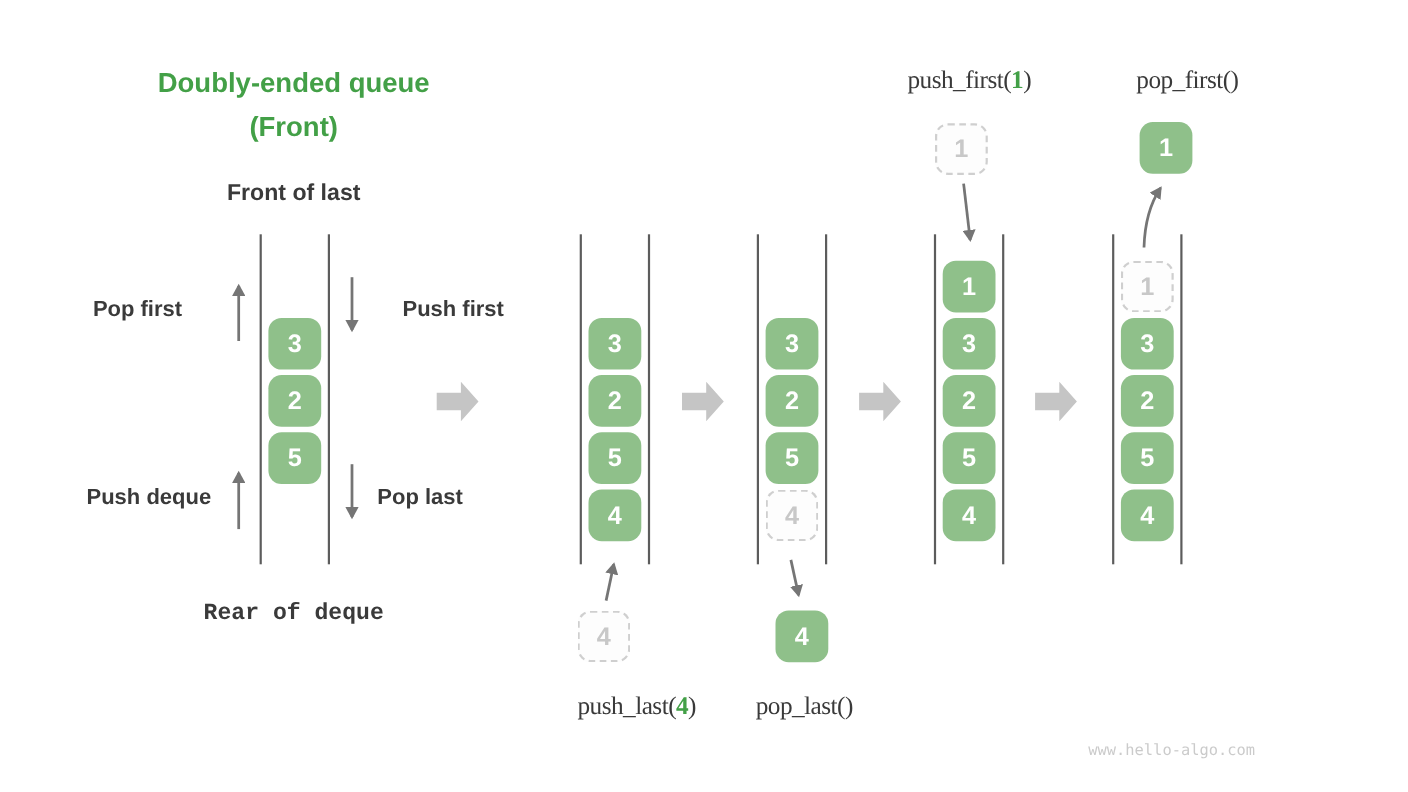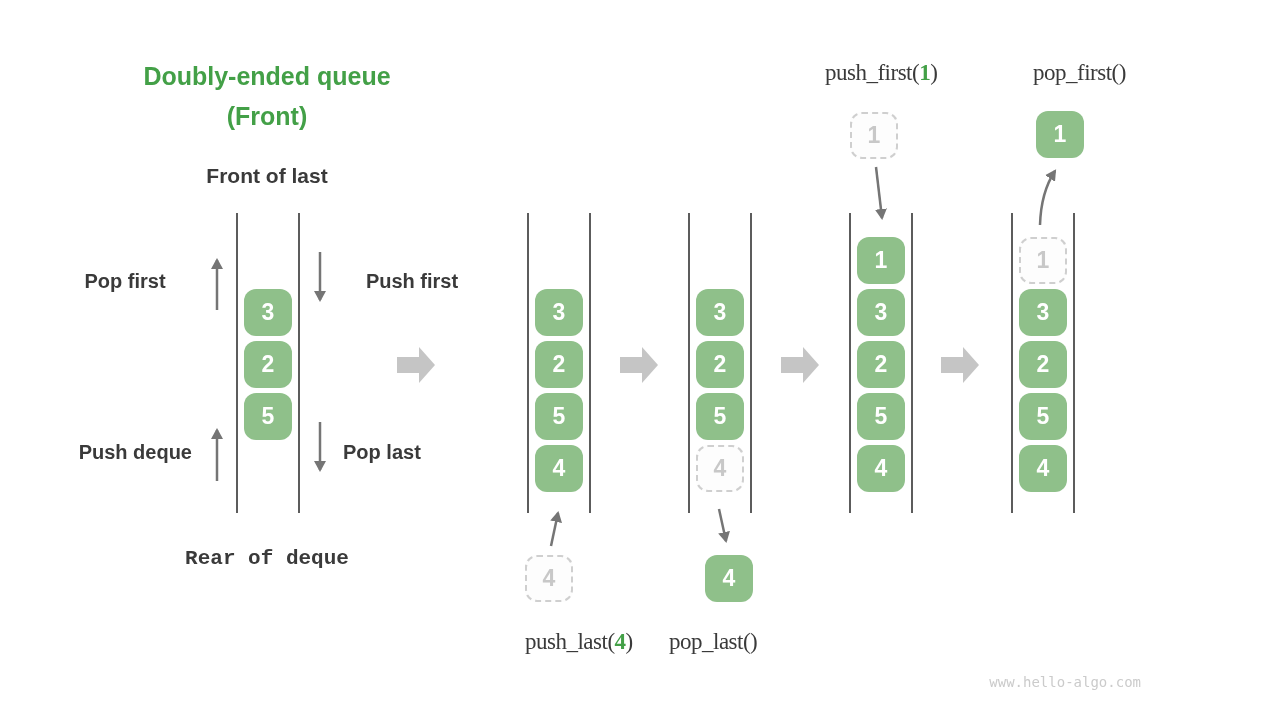--- a/index.html
+++ b/index.html
@@ -22,21 +22,21 @@
   .push-first-label { left:342px; top:270px; width:140px; text-align:center; }
   .push-last-label  { left:58px;  top:441px; width:134px; text-align:right; }
   .pop-last-label   { left:343px; top:441px; width:140px; text-align:left; }
   
   .op {
     font-family:Liberation Serif, serif; font-size:23px; font-weight:500;
     color:#3a3a3a; white-space:nowrap; letter-spacing:-0.5px;
   }
   .op .arg { color:#43A047; font-weight:700; }
   .op-push-last  { left:525px;  top:629px; }
-  .op-pop-last   { left:669px;  top:629px; }
+  .op-pop-last   { left:687px;  top:629px; }
   .op-push-first { left:825px;  top:60px; }
   .op-pop-first  { left:1033px; top:60px; }
   
   .vline { position:absolute; width:1.5px; top:213px; height:300px; background:#5c5c5c; }
   
   .box {
     position:absolute; width:48px; height:47px; border-radius:12px;
     display:flex; align-items:center; justify-content:center;
     box-sizing:border-box; font-weight:700; font-size:23px;
   }

